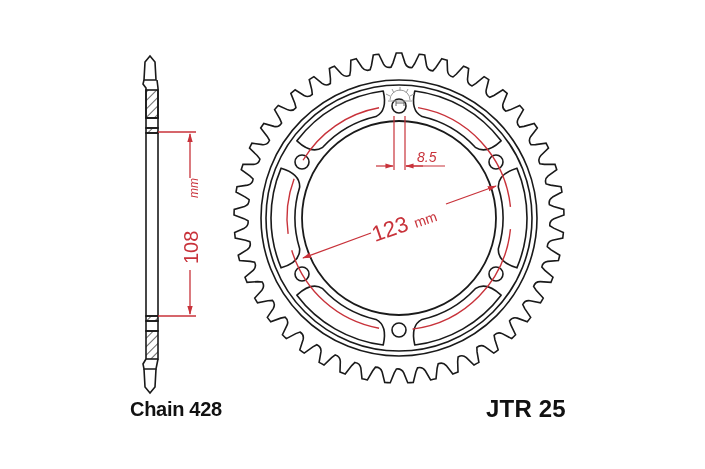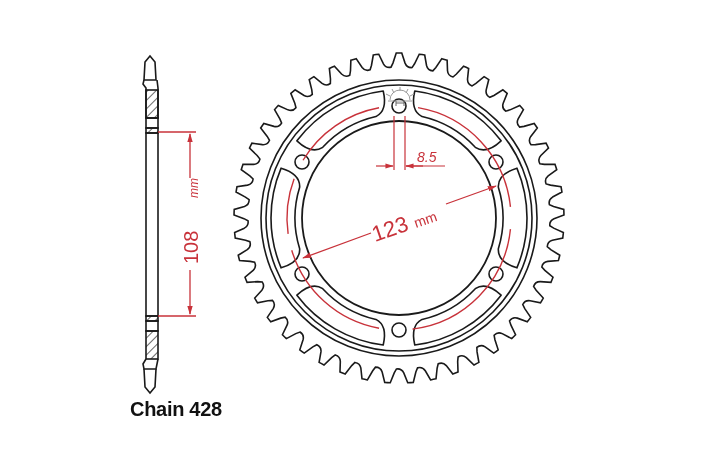--- a/index.html
+++ b/index.html
@@ -104,13 +104,14 @@
 
   <g stroke="#c8323a" stroke-width="1.3" fill="none">
     <line x1="371" y1="233" x2="303" y2="258" marker-end="url(#arr)"></line>
     <line x1="446" y1="204" x2="496" y2="186" marker-end="url(#arr)"></line>
   </g>
   <text class="dim" x="0" y="0" font-size="22" transform="translate(375,242) rotate(-19)">123</text>
   <text class="dim" x="0" y="0" font-size="14" transform="translate(416,228) rotate(-19)">mm</text>
 </svg>
 
 <div class="label" id="chain-label">Chain 428</div>
+<div class="label" id="model-label">JTR 25</div>
 </div>
 
 </body></html>

